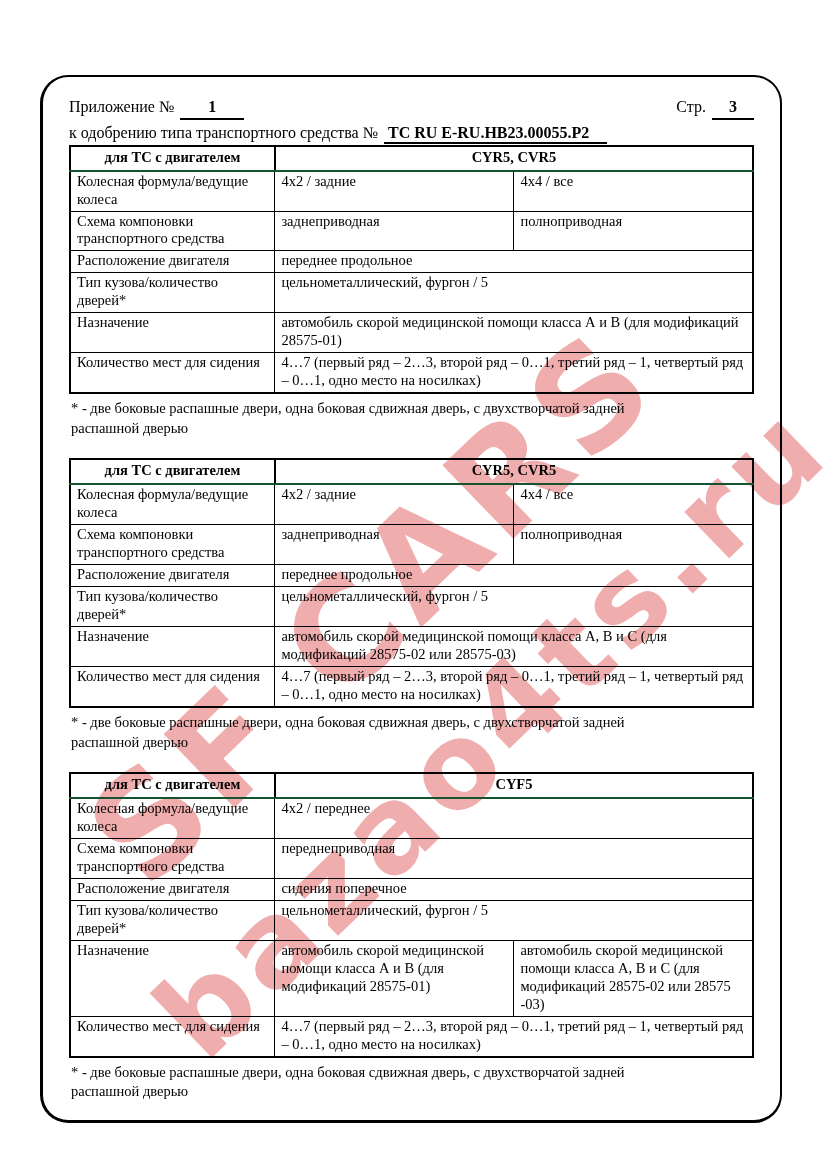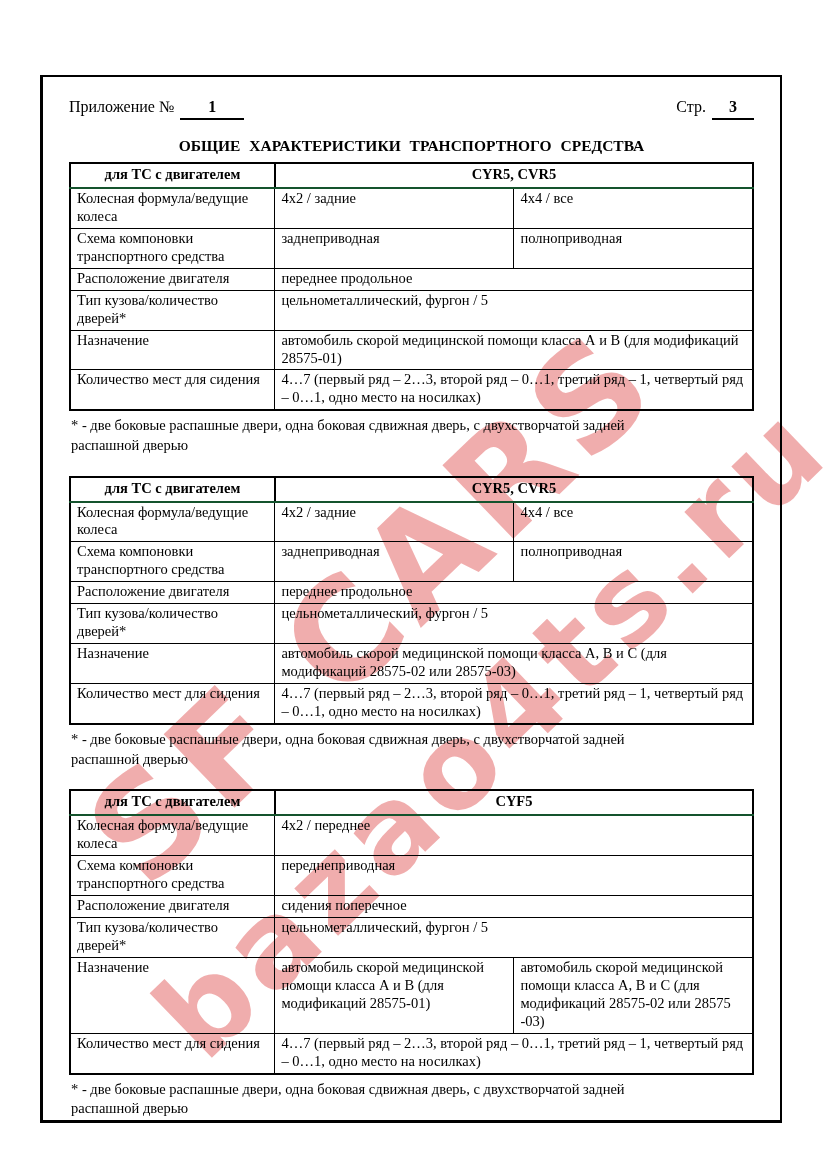--- a/index.html
+++ b/index.html
@@ -4,21 +4,21 @@
 <style>
   html,body { margin:0; padding:0; background:#ffffff; }
   .sheet {
     position:relative; width:827px; height:1170px; background:#ffffff;
     font-family:"Liberation Serif", serif; color:#000; overflow:hidden;
   }
   .page-border {
     position:absolute; left:40px; top:75px; width:742px; height:1048px;
     border-left:3px solid #000; border-bottom:3px solid #000;
     border-top:2px solid #000; border-right:2px solid #000;
-    box-sizing:border-box; padding:20px 26px; background:transparent;
+    box-sizing:border-box; padding:20px 26px; background:transparent;border-radius:28px;
   }
   
   .watermark {
     position:absolute; left:15px; top:80px; width:827px; height:1170px;
     display:flex; flex-direction:column; align-items:center; justify-content:center;
     transform:rotate(-44deg); pointer-events:none; z-index:0;
     font-family:"DejaVu Sans", sans-serif; font-weight:bold; opacity:0.42;
   }
   .wm-line { white-space:nowrap; letter-spacing:8px; }
   .wm-line1 { font-size:140px; line-height:1.0; }
@@ -69,22 +69,25 @@
 
       <div class="hdr-row1">
         <span>
           <span>Приложение №</span><span class="num-underline">1</span>
         </span>
         <span>
           <span>Стр.</span><span class="num-underline small">3</span>
         </span>
       </div>
 
-
-      <div class="doc-title">ОБЩИЕ ХАРАКТЕРИСТИКИ ТРАНСПОРТНОГО СРЕДСТВА</div>
+      <div class="hdr-row2">
+        <span>к одобрению типа транспортного средства №</span>
+        <span class="approval-num">ТС RU E-RU.HB23.00055.P2</span>
+      </div>
+
 
       <div id="tables-container">
           <table class="spec-table">
             <colgroup>
               <col style="width: 30%;">
               <col style="width: 35%;">
               <col style="width: 35%;">
             </colgroup>
             <tbody>
               <tr class="head">

